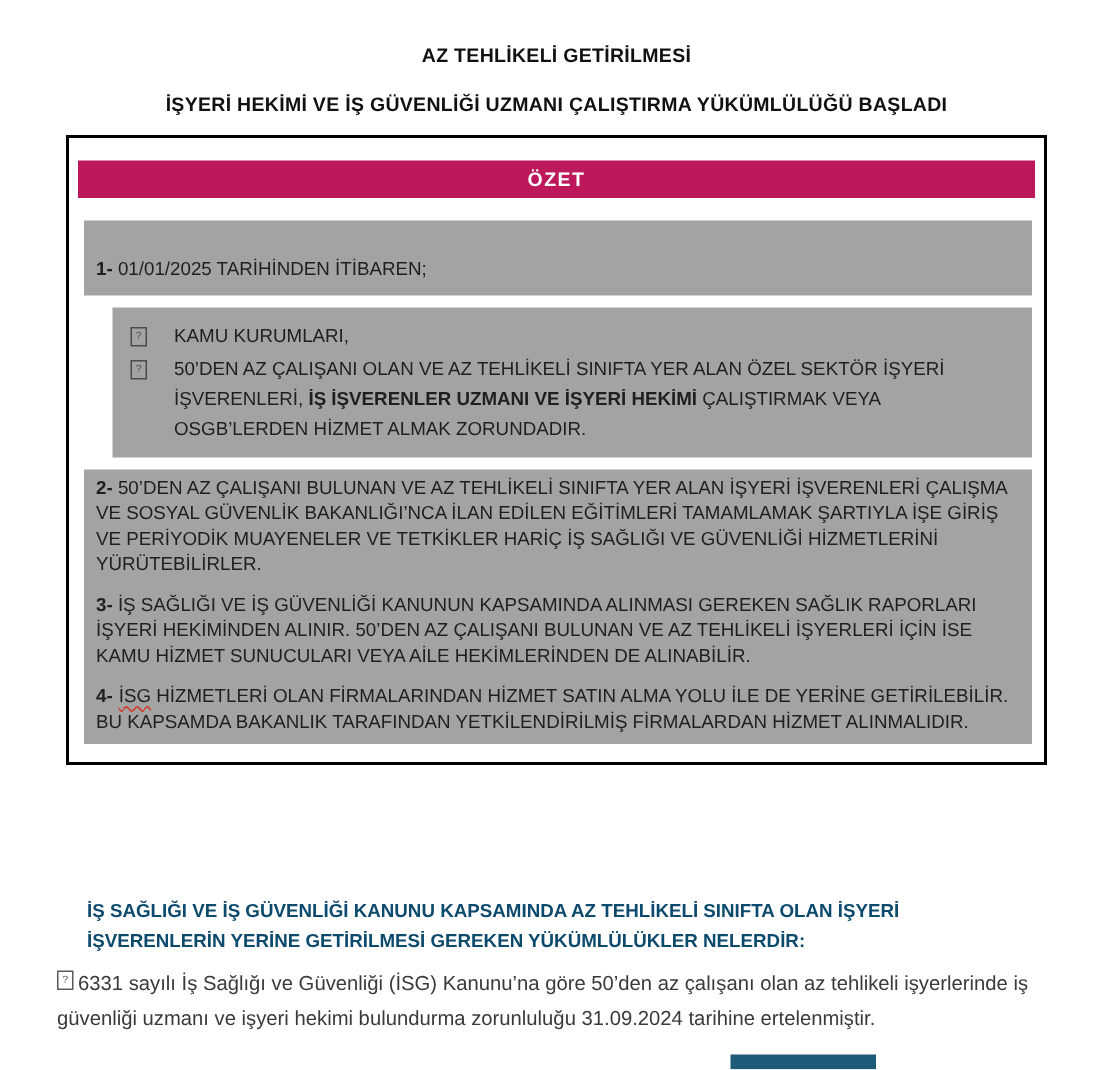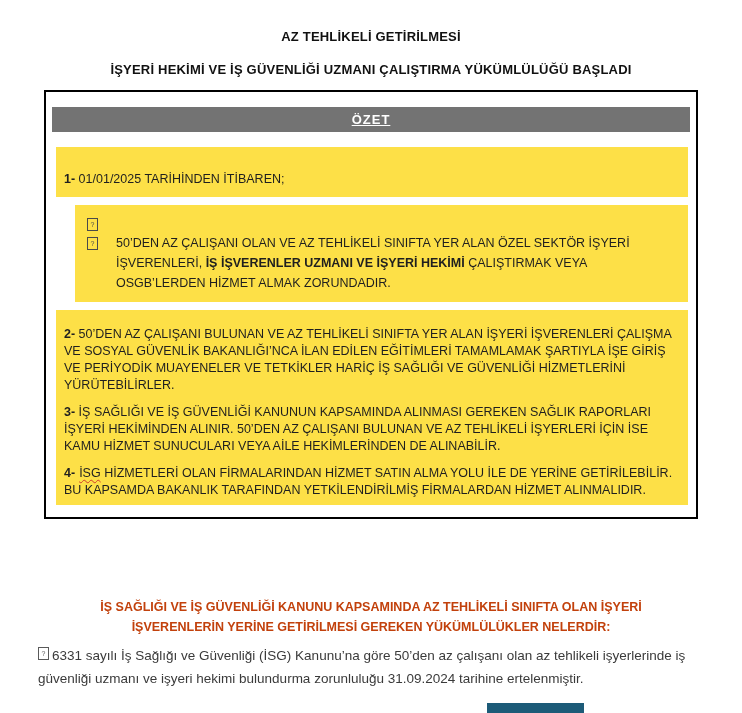--- a/index.html
+++ b/index.html
@@ -13,50 +13,50 @@
     font-size:13px;font-weight:bold;color:#111;letter-spacing:.2px;
   }
   .title1{top:29px;}
   .title2{top:62px;text-align:center;}
 
   .ozet-box{
     position:absolute;left:44px;top:90px;width:650px;
     border:2px solid #000;background:#ffffff;padding-bottom:12px;
   }
   .ozet-header{
-    margin:15px 6px 0 6px;height:25px;background:#737373;color:#ffffff;
+    margin:15px 6px 0 6px;height:25px;background:#be185d;color:#ffffff;
     font-size:13px;font-weight:bold;letter-spacing:1px;
-    display:flex;align-items:center;justify-content:center;text-decoration:underline;
+    display:flex;align-items:center;justify-content:center;
   }
-  .blk{background:#fde047;font-size:12.5px;line-height:17px;color:#1f1f1f;}
+  .blk{background:#a3a3a3;font-size:12.5px;line-height:17px;color:#1f1f1f;}
   .sec1{margin:15px 8px 0 10px;padding:24px 8px 9px 8px;}
   .bullets{margin:8px 8px 0 29px;padding:7px 10px 7px 10px;line-height:20px;}
   .bullet{display:flex;align-items:flex-start;margin:2px 0;}
   .tofu{
     flex:0 0 auto;display:inline-block;margin:4px 18px 0 2px;
     width:9px;height:11px;border:1px solid #4a4a4a;
     font-size:7px;line-height:11px;text-align:center;color:#4a4a4a;overflow:hidden;
   }
-  .main{margin:8px 8px 0 10px;padding:16px 8px 6px 8px;}
+  .main{margin:8px 8px 0 10px;padding:4px 8px 6px 8px;}
   .main p{margin:0 0 10px 0;}
   .main p:last-child{margin-bottom:0;}
   .num{font-weight:bold;}
   .b{font-weight:bold;}
   .sq{
     margin-left:4px;
     text-decoration-line:underline;
     text-decoration-style:wavy;
     text-decoration-color:#d03a2b;
     text-decoration-thickness:1px;
     text-underline-offset:2px;
     text-align:right;
   }
   .subheading{
-    position:absolute;top:597px;left:58px;right:58px;text-align:center;
-    font-size:12.5px;font-weight:bold;color:#c2410c;line-height:20px;
+    position:absolute;top:597px;left:58px;right:58px;text-align:left;
+    font-size:12.5px;font-weight:bold;color:#0c4a6e;line-height:20px;
   }
   .bodypara{
     position:absolute;top:644px;left:38px;right:32px;
     font-size:13.5px;color:#3a3a3a;line-height:23px;
   }
   .tofu2{
     display:inline-block;margin:0 3px 0 0;width:9px;height:11px;
     border:1px solid #5a5a5a;font-size:7px;line-height:11px;
     text-align:center;color:#5a5a5a;overflow:hidden;vertical-align:baseline;
   }
@@ -78,20 +78,21 @@
 
     <div class="ozet-header">ÖZET</div>
 
     <div class="blk sec1">
       <span class="num">1-</span><span> 01/01/2025 TARİHİNDEN İTİBAREN;</span>
     </div>
 
     <div class="blk bullets">
       <div class="bullet">
         <span class="tofu">?</span>
+        <span class="btxt">KAMU KURUMLARI,</span>
       </div>
       <div class="bullet">
         <span class="tofu">?</span>
         <span class="btxt"><span>50’DEN AZ ÇALIŞANI OLAN VE AZ TEHLİKELİ SINIFTA YER ALAN ÖZEL SEKTÖR İŞYERİ İŞVERENLERİ, </span><span class="b">İŞ İŞVERENLER UZMANI VE İŞYERİ HEKİMİ</span><span> ÇALIŞTIRMAK VEYA OSGB’LERDEN HİZMET ALMAK ZORUNDADIR.</span></span>
       </div>
     </div>
 
     <div class="blk main">
       <p><span class="num">2-</span><span> 50’DEN AZ ÇALIŞANI BULUNAN VE AZ TEHLİKELİ SINIFTA YER ALAN İŞYERİ İŞVERENLERİ ÇALIŞMA VE SOSYAL GÜVENLİK BAKANLIĞI’NCA İLAN EDİLEN EĞİTİMLERİ TAMAMLAMAK ŞARTIYLA İŞE GİRİŞ VE PERİYODİK MUAYENELER VE TETKİKLER HARİÇ İŞ SAĞLIĞI VE GÜVENLİĞİ HİZMETLERİNİ YÜRÜTEBİLİRLER.</span></p>
       <p><span class="num">3-</span><span> İŞ SAĞLIĞI VE İŞ GÜVENLİĞİ KANUNUN KAPSAMINDA ALINMASI GEREKEN SAĞLIK RAPORLARI İŞYERİ HEKİMİNDEN ALINIR. 50’DEN AZ ÇALIŞANI BULUNAN VE AZ TEHLİKELİ İŞYERLERİ İÇİN İSE KAMU HİZMET SUNUCULARI VEYA AİLE HEKİMLERİNDEN DE ALINABİLİR.</span></p>

